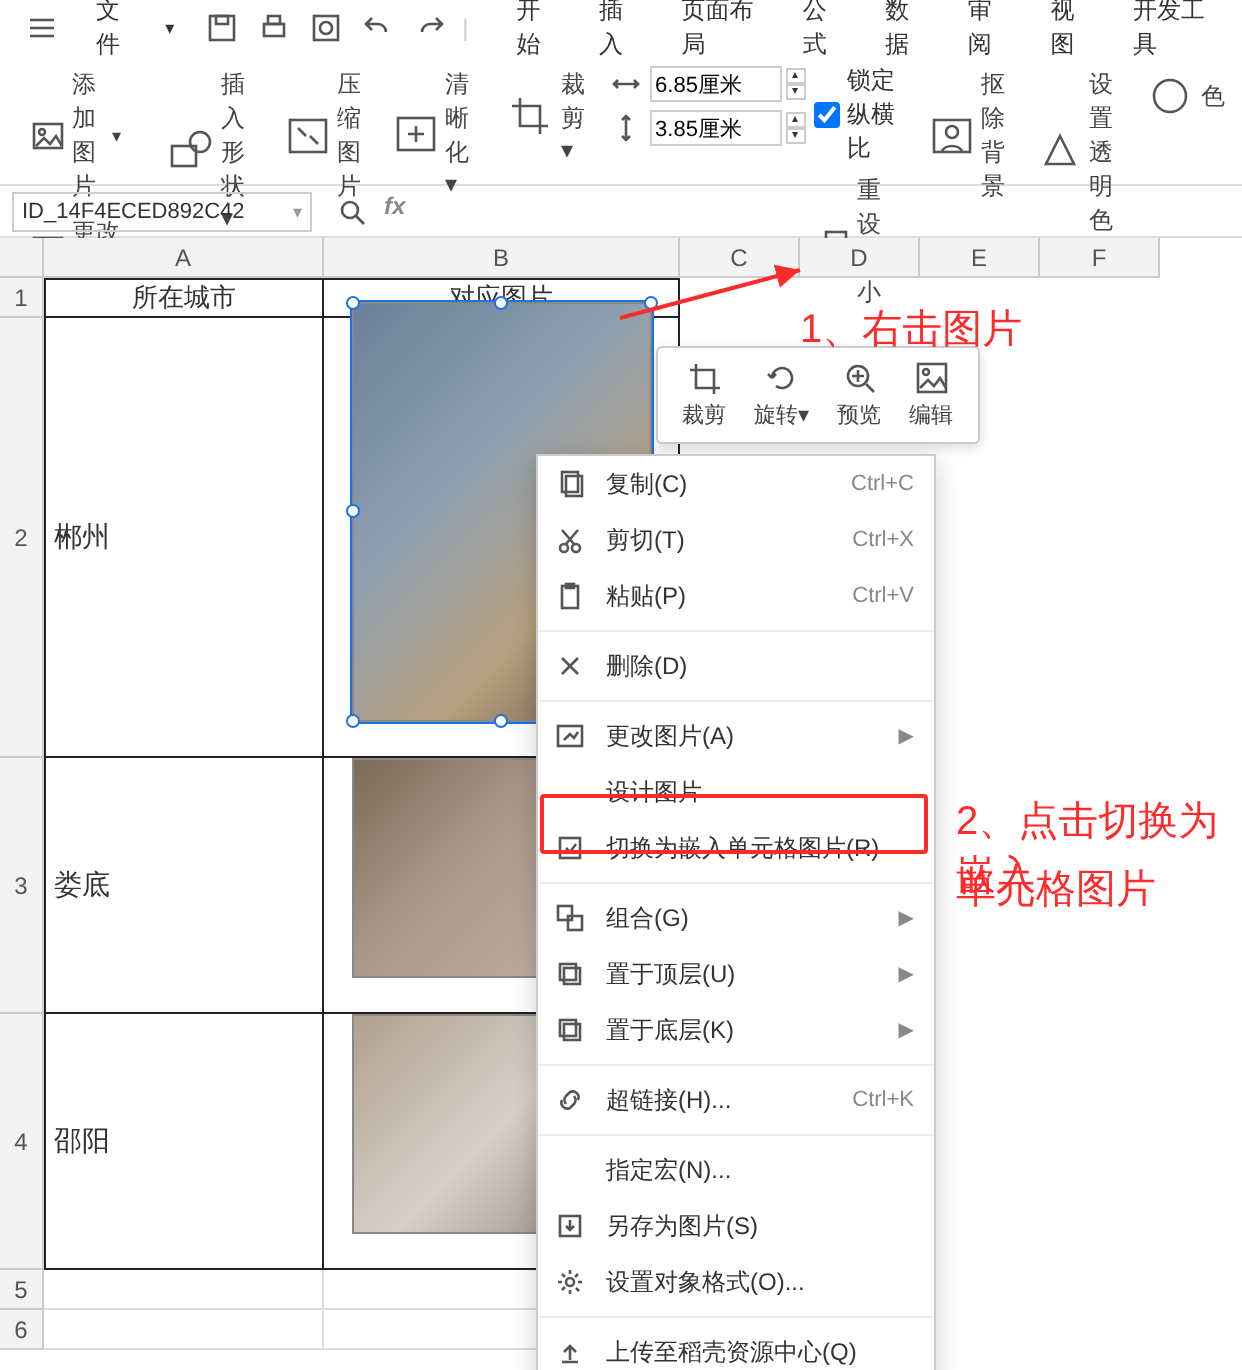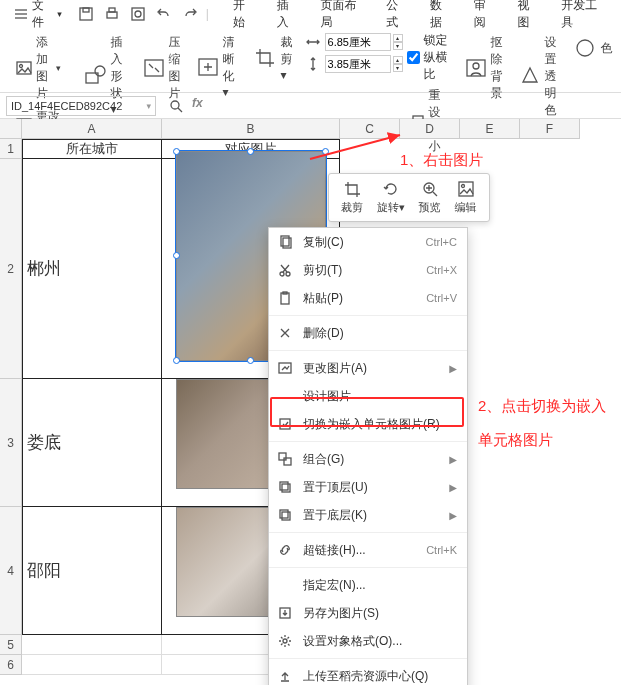--- a/index.html
+++ b/index.html
@@ -1,19 +1,19 @@
 <!DOCTYPE html>
 <html><head>
 <meta charset="utf-8">
 <style>
   * { box-sizing: border-box; margin: 0; padding: 0; }
   body { font-family: "Microsoft YaHei", Arial, sans-serif; font-size: 12px; color: #333; background: #fff; width: 621px; height: 685px; overflow: hidden; position: relative; }
   .ribbon { border-bottom: 1px solid #ddd; }
   .tab-row { display: flex; align-items: center; height: 28px; padding: 0 6px; gap: 2px; }
-  .tab-row .file-btn { display: flex; align-items: center; gap: 4px; padding: 0 8px; height: 24px; }
+  .tab-row .file-btn { display: flex; align-items: center; gap: 20px; padding: 0 8px; height: 24px; }
   .tab-row .qat { display: flex; align-items: center; gap: 6px; margin-left: 4px; }
   .tab-row .tabs { display: flex; align-items: center; gap: 2px; margin-left: 12px; }
   .tab-row .tabs span { padding: 4px 10px; cursor: default; }
   .tool-row { display: flex; align-items: flex-start; height: 64px; padding: 4px 6px; gap: 4px; }
   .group { display: flex; flex-direction: column; align-items: center; height: 56px; padding: 0 6px; }
   .group.two { align-items:flex-end; gap:2px;}
   .tbtn { display:flex; align-items:center; gap:4px; padding:2px 4px; font-size:12px; color:#444;}
   .vsep { width:1px; background:#e0e0e0; height:42px; align-self:center;}
   .bigbtn { display:flex; flex-direction:row; align-items:center; gap:2px; padding:2px 4px; font-size:12px; color:#444;}
   .iconbox { width:20px; height:20px; display:flex; align-items:center; justify-content:center;}
@@ -29,37 +29,37 @@
   .namebox { width:150px; height:20px; border:1px solid #ccc; font-size:11px; padding:0 4px; display:flex; align-items:center; justify-content:space-between;}
   .namebox .dd{ font-size:9px;color:#999;}
   .fx-row { display:flex; align-items:flex-start; gap:6px; color:#888;font-weight:bold;}
   .sheet { position:relative; }
   .corner { position:absolute; left:0; top:0; width:22px; height:20px; background:#f3f3f3; border-right:1px solid #ccc; border-bottom:1px solid #ccc;}
   .colhdrs { position:absolute; left:22px; top:0; height:20px; display:flex;}
   .colhdr { background:#f3f3f3; border-right:1px solid #ccc; border-bottom:1px solid #ccc; text-align:center; line-height:20px; font-size:12px; color:#555;}
   .rowhdrs { position:absolute; left:0; top:20px; width:22px; display:flex; flex-direction:column;}
   .rowhdr { background:#f3f3f3; border-right:1px solid #ccc; border-bottom:1px solid #ccc; text-align:center; display:flex; align-items:center; justify-content:center; font-size:12px; color:#555;}
   .cells { position:absolute; left:22px; top:20px;}
-  .cell { position:absolute; border-right:1px solid #222; border-bottom:1px solid #222; font-size:17px; padding:2px 4px; display:flex; align-items:center;}
+  .cell { position:absolute; border-right:1px solid #222; border-bottom:1px solid #222; font-size:14px; padding:2px 4px; display:flex; align-items:center;}
   .cell.hdr { justify-content:center; font-size:13px; border-top:1px solid #222;}
   .cell.cA{ border-left:1px solid #222;}
   .cellimg { position:absolute; background:linear-gradient(135deg,#6b8099 0%, #8fa0b0 40%, #b8a080 70%, #705848 100%); border:1px solid #888;}
   .cellimg.sel{ outline:1px solid #1a73e8;}
   .sel-handle{position:absolute; width:7px; height:7px; background:#fff; border:1px solid #1a73e8; border-radius:50%;}
   .float-toolbar { position:absolute; background:#fff; border:1px solid #ccc; border-radius:3px; box-shadow:0 2px 6px rgba(0,0,0,.15); display:flex; padding:4px 6px; gap:2px;}
   .ft-item { display:flex; flex-direction:column; align-items:center; gap:2px; padding:2px 6px; font-size:11px; color:#444;}
   .ctxmenu { position:absolute; background:#fff; border:1px solid #ccc; box-shadow:0 4px 12px rgba(0,0,0,.2); width:200px; font-size:12px;}
   .ctx-item { display:flex; align-items:center; height:28px; padding:0 10px 0 8px; gap:10px; cursor:default;}
   .ctx-item .ico { width:16px; height:16px; display:flex; align-items:center; justify-content:center; color:#666;}
   .ctx-item .lbl { flex:1;}
   .ctx-item .sc { color:#888; font-size:11px;}
   .ctx-item .arr{ color:#888; font-size:10px;}
   .ctx-sep { height:1px; background:#eee; margin:3px 0;}
   .ctx-hl { position:absolute; border:2px solid #ff2a2a; border-radius:2px; pointer-events:none;}
-  .annot { position:absolute; color:#ff2a2a; font-size:15px; font-weight:500;}
+  .annot { position:absolute; color:#ff2a2a; font-size:20px; font-weight:500;}
   .arrow { position:absolute; pointer-events:none;}
   svg{display:block;}
   .gic{stroke:#555;fill:none;stroke-width:1.3;}
 </style>
 </head>
 <body>
 
 <div class="ribbon">
   <div class="tab-row">
     <div class="file-btn">

